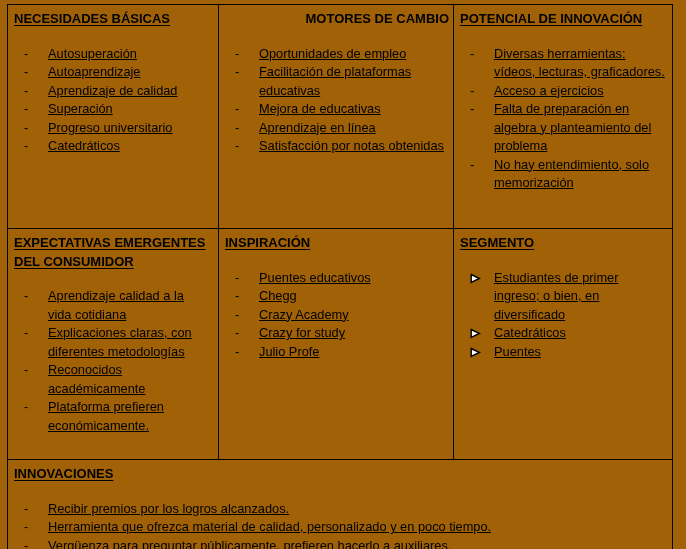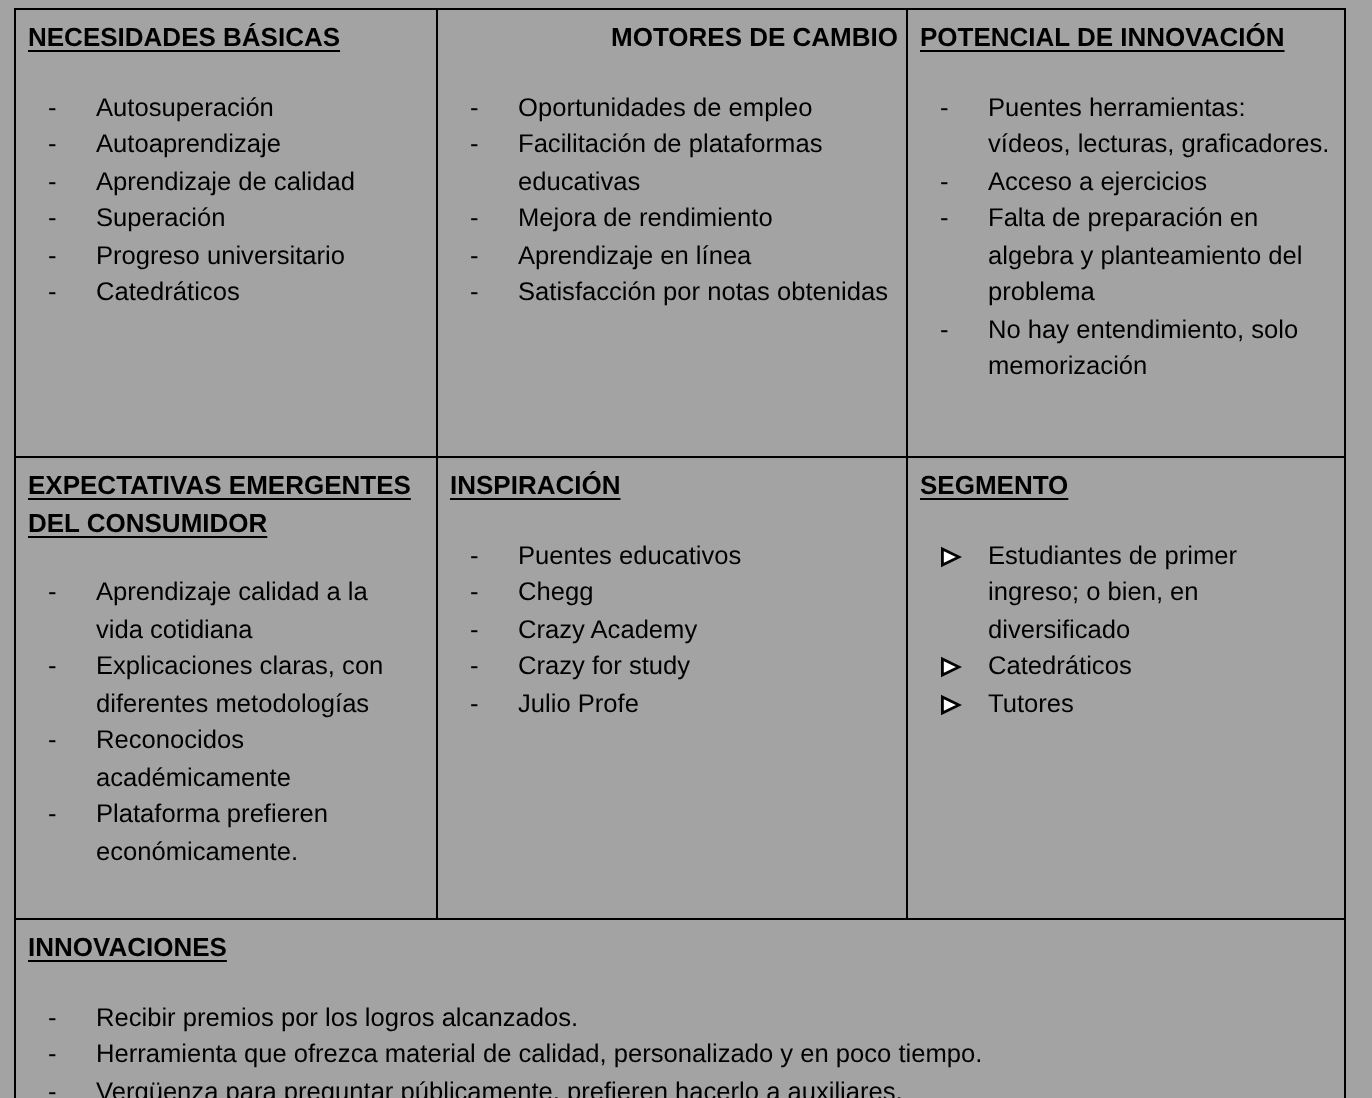--- a/index.html
+++ b/index.html
@@ -9,21 +9,21 @@
     width: 686px;
     height: 549px;
     font-family: "Liberation Sans", sans-serif;
     color: #000000;
     -webkit-font-smoothing: antialiased;
   }
   .sheet {
     position: relative;
     width: 686px;
     height: 549px;
-    background: #a3a3a3;
+    background: #a16207;
     overflow: hidden;
   }
   table.canvas {
     position: absolute;
     left: 7px;
     top: 4px;
     width: 665px;
     border-collapse: collapse;
     table-layout: fixed;
   }
@@ -57,20 +57,21 @@
   .bullet {
     flex: 0 0 24px;
     font-size: 12.8px;
     line-height: 18.5px;
   }
   .bullet.arrow { padding-top: 4px; }
   .bullet.arrow svg { display: block; }
   .txt {
     white-space: pre-line;
     flex: 1 1 auto;
+    text-decoration: underline;
   }
 </style>
 </head>
 <body>
 
 <div class="sheet">
   <table class="canvas">
     <colgroup>
       <col style="width:211px">
       <col style="width:235px">
@@ -116,39 +117,39 @@
                 <span class="bullet">-</span>
                 <span class="txt">Oportunidades de empleo</span>
               </div>
           <div class="item">
                 <span class="bullet">-</span>
                 <span class="txt">Facilitación de plataformas
 educativas</span>
               </div>
           <div class="item">
                 <span class="bullet">-</span>
-                <span class="txt">Mejora de rendimiento</span>
+                <span class="txt">Mejora de educativas</span>
               </div>
           <div class="item">
                 <span class="bullet">-</span>
                 <span class="txt">Aprendizaje en línea</span>
               </div>
           <div class="item">
                 <span class="bullet">-</span>
                 <span class="txt">Satisfacción por notas obtenidas</span>
               </div>
         </div>
       </td>
 
       <td class="cell">
         <div class="cell-title">POTENCIAL DE INNOVACIÓN</div>
         <div class="list">
           <div class="item">
                 <span class="bullet">-</span>
-                <span class="txt">Puentes herramientas:
+                <span class="txt">Diversas herramientas:
 vídeos, lecturas, graficadores.</span>
               </div>
           <div class="item">
                 <span class="bullet">-</span>
                 <span class="txt">Acceso a ejercicios</span>
               </div>
           <div class="item">
                 <span class="bullet">-</span>
                 <span class="txt">Falta de preparación en
 algebra y planteamiento del
@@ -237,21 +238,21 @@
                   </svg>
                 </span>
             <span class="txt">Catedráticos</span>
           </div>
           <div class="item">
             <span class="bullet arrow">
                   <svg width="11" height="11" viewBox="0 0 11 11">
                     <path d="M1.2 1.5 L9.5 5.5 L1.2 9.5 Z" fill="#ffffff" stroke="#000000" stroke-width="1.4" stroke-linejoin="miter"></path>
                   </svg>
                 </span>
-            <span class="txt">Tutores</span>
+            <span class="txt">Puentes</span>
           </div>
         </div>
       </td>
     </tr>
 
     <tr class="row-bottom">
       <td class="cell" colspan="3">
         <div class="cell-title">INNOVACIONES</div>
         <div class="list">
           <div class="item">

